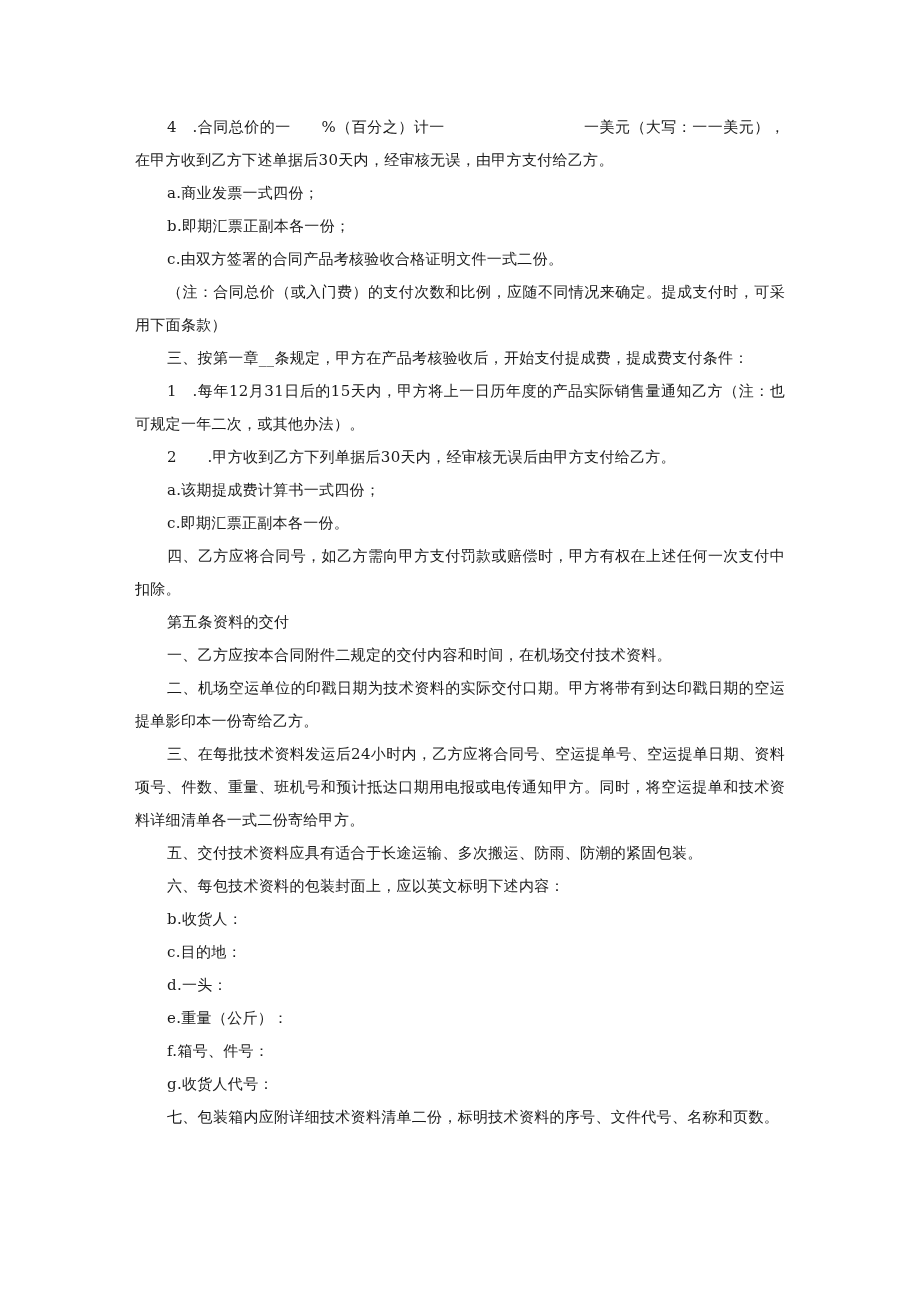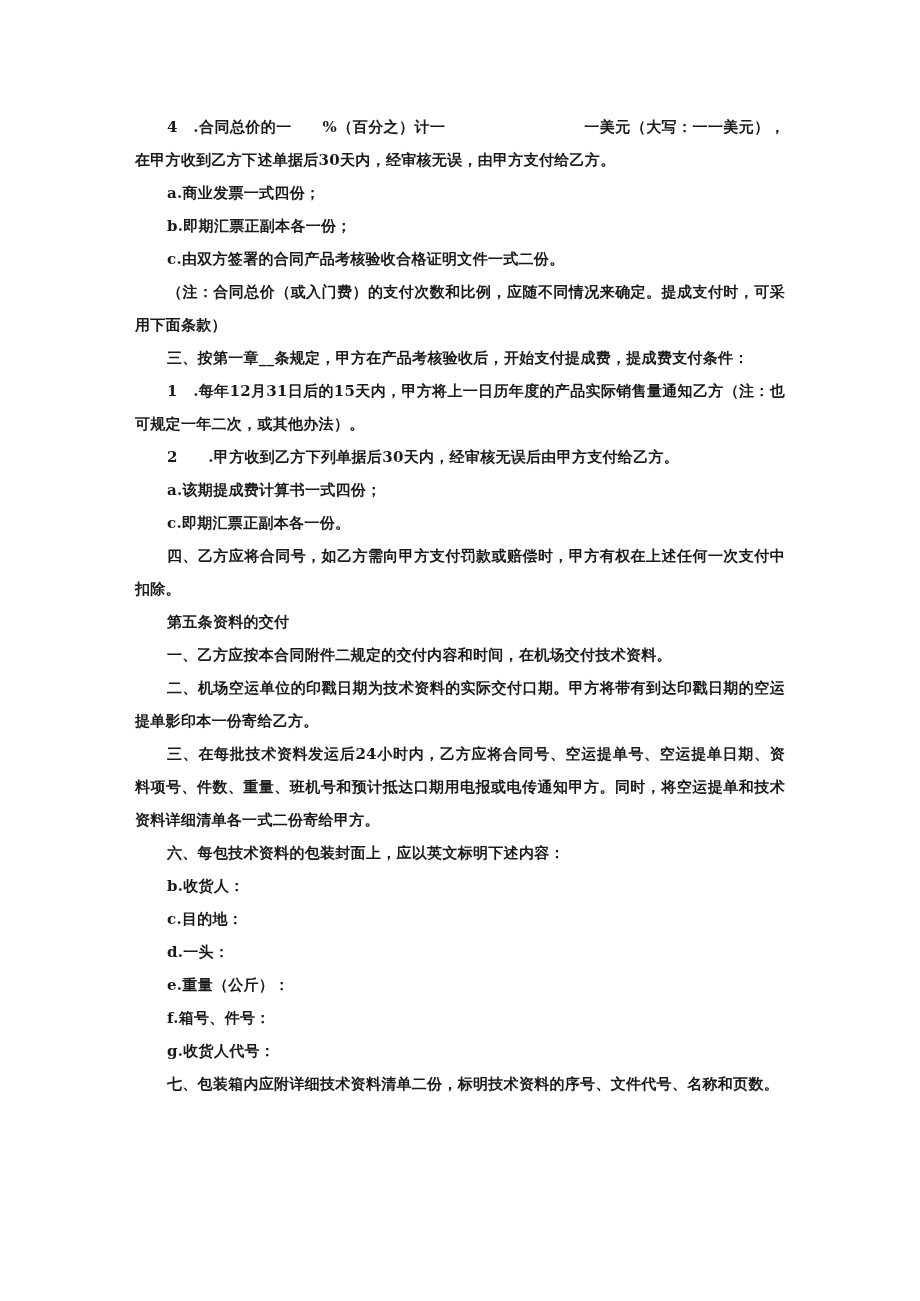--- a/index.html
+++ b/index.html
@@ -1,18 +1,18 @@
 <!DOCTYPE html>
 <html><head>
 <meta charset="utf-8">
 <style>
   html, body { margin: 0; padding: 0; background: #ffffff; }
   body { width: 920px; height: 1301px; position: relative; overflow: hidden;
          font-family: "DejaVu Serif", "Liberation Serif", serif; color: #1a1a1a; }
-  .page { position: absolute; left: 135px; top: 111px; width: 650px; font-weight: bold; }
+  .page { position: absolute; left: 135px; top: 111px; width: 650px; }
   .p { font-size: 15px; line-height: 33px; margin: 0; text-indent: 32px;
        letter-spacing: 0.3px; white-space: pre-wrap; text-align: justify; }
 </style>
 </head>
 <body>
 
 <div class="page">
   <p class="p">4　.合同总价的一　　%（百分之）计一　　　　　　　　　一美元（大写：一一美元），在甲方收到乙方下述单据后30天内，经审核无误，由甲方支付给乙方。</p>
   <p class="p">a.商业发票一式四份；</p>
   <p class="p">b.即期汇票正副本各一份；</p>
@@ -21,20 +21,21 @@
   <p class="p">三、按第一章__条规定，甲方在产品考核验收后，开始支付提成费，提成费支付条件：</p>
   <p class="p">1　.每年12月31日后的15天内，甲方将上一日历年度的产品实际销售量通知乙方（注：也可规定一年二次，或其他办法）。</p>
   <p class="p">2　　.甲方收到乙方下列单据后30天内，经审核无误后由甲方支付给乙方。</p>
   <p class="p">a.该期提成费计算书一式四份；</p>
   <p class="p">c.即期汇票正副本各一份。</p>
   <p class="p">四、乙方应将合同号，如乙方需向甲方支付罚款或赔偿时，甲方有权在上述任何一次支付中扣除。</p>
   <p class="p">第五条资料的交付</p>
   <p class="p">一、乙方应按本合同附件二规定的交付内容和时间，在机场交付技术资料。</p>
   <p class="p">二、机场空运单位的印戳日期为技术资料的实际交付口期。甲方将带有到达印戳日期的空运提单影印本一份寄给乙方。</p>
   <p class="p">三、在每批技术资料发运后24小时内，乙方应将合同号、空运提单号、空运提单日期、资料项号、件数、重量、班机号和预计抵达口期用电报或电传通知甲方。同时，将空运提单和技术资料详细清单各一式二份寄给甲方。</p>
+  <p class="p">五、交付技术资料应具有适合于长途运输、多次搬运、防雨、防潮的紧固包装。</p>
   <p class="p">六、每包技术资料的包装封面上，应以英文标明下述内容：</p>
   <p class="p">b.收货人：</p>
   <p class="p">c.目的地：</p>
   <p class="p">d.一头：</p>
   <p class="p">e.重量（公斤）：</p>
   <p class="p">f.箱号、件号：</p>
   <p class="p">g.收货人代号：</p>
   <p class="p">七、包装箱内应附详细技术资料清单二份，标明技术资料的序号、文件代号、名称和页数。</p>
 </div>
 

